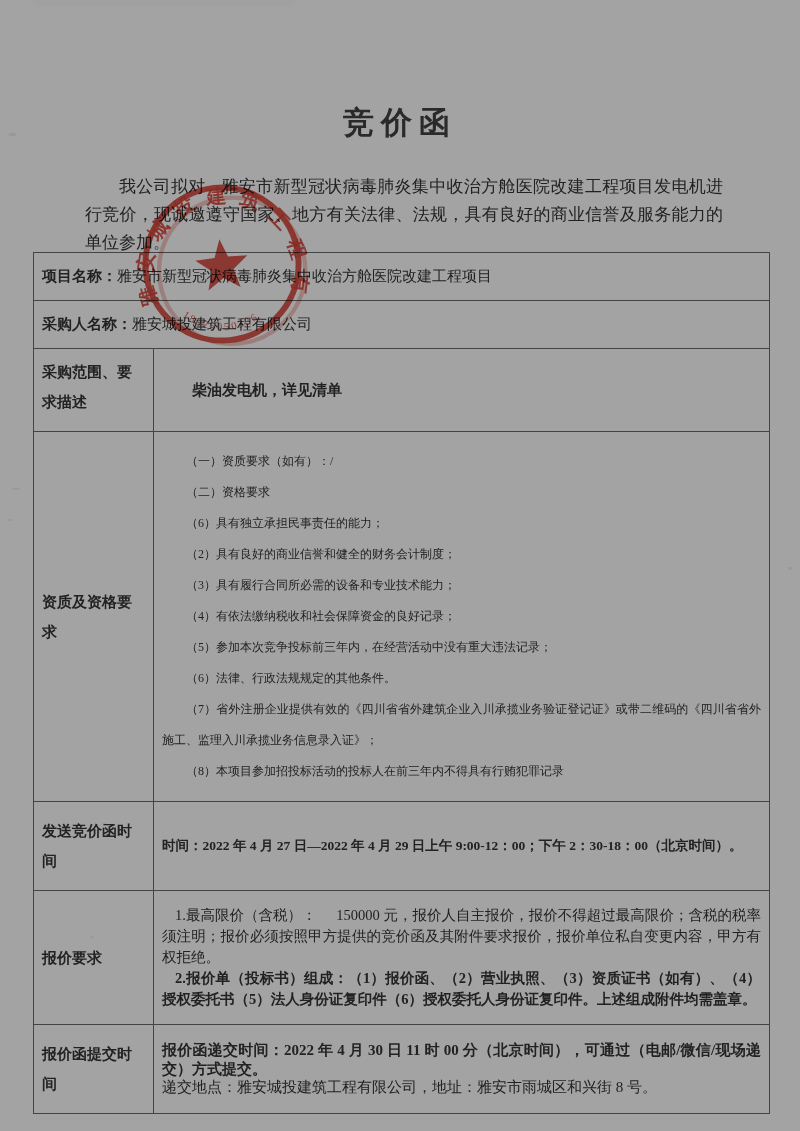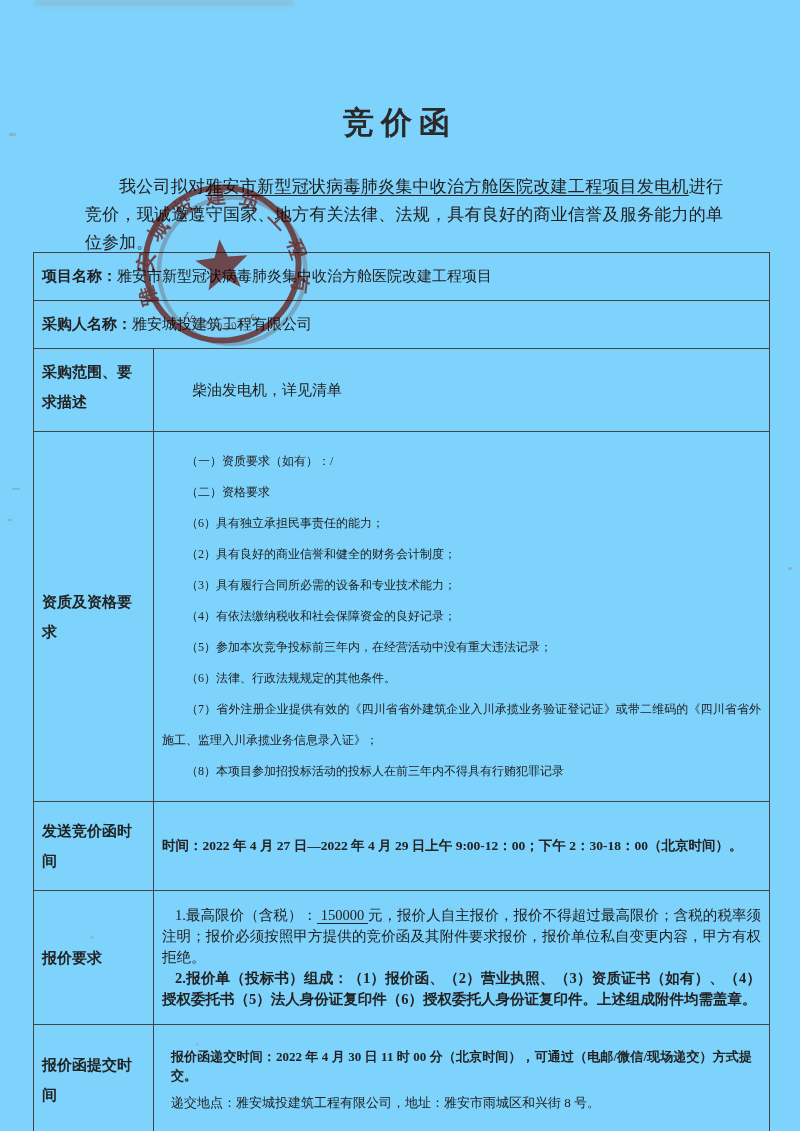--- a/index.html
+++ b/index.html
@@ -3,69 +3,69 @@
 <meta charset="utf-8">
 <style>
   html,body{margin:0;padding:0;}
   body{
     width:800px;height:1131px;position:relative;
     background:#ffffff;
     font-family:"Liberation Serif","DejaVu Serif",serif;
     color:#1f1f1f;
     overflow:hidden;
   }
-  .page{position:absolute;inset:0;background:#7dd3fc;}
+  .page{position:absolute;inset:0;background:#a3a3a3;}
   
   .smudge-top{position:absolute;left:34px;top:0;width:260px;height:6px;background:#9a9a9a;opacity:.35;filter:blur(2px);border-radius:3px;}
   .speck{position:absolute;background:#8d8d8d;opacity:.45;border-radius:1px;}
   .sp1{left:9px;top:133px;width:7px;height:3px;}
   .sp2{left:12px;top:488px;width:8px;height:2px;}
   .sp3{left:7px;top:519px;width:5px;height:2px;}
   .sp4{left:788px;top:567px;width:4px;height:3px;}
   .sp5{left:196px;top:1043px;width:3px;height:3px;opacity:.3;}
   .sp6{left:90px;top:936px;width:4px;height:3px;opacity:.3;}
 
   .doc-title{
     position:absolute;left:0;top:102px;width:800px;
     text-align:center;font-size:31px;font-weight:bold;letter-spacing:7px;
     color:#2a2a2a;
   }
   .intro{
     position:absolute;left:85px;top:156px;width:638px;
     font-size:17px;line-height:28px;text-align:justify;color:#222;
   }
   .intro .lead{margin-left:2em;}
-  .u{text-decoration:underline;text-underline-offset:3px;}
+  .u{text-underline-offset:3px;margin-left:16px;}
 
   
   table.doc{
     position:absolute;left:33px;top:252px;width:736px;
     border-collapse:collapse;table-layout:fixed;
     font-size:15px;color:#222;
   }
   table.doc td{
     border:1px solid #444;
     padding:14px 8px;
     vertical-align:middle;
     overflow:hidden;
   }
   td.lbl{font-weight:bold;padding-left:6px;padding-right:4px;font-size:15px;line-height:30px;}
   td.lbl.top{vertical-align:top;padding-top:8px;}
   td.lbl.ctr{text-align:center;}
   .bold{font-weight:bold;}
   .fullrow{font-size:15px;}
   .fullrow .lab{font-weight:bold;}
-  td.content-top{vertical-align:top;padding-top:8px;}
+  td.content-top{vertical-align:top;padding-top:8px;font-weight:bold;}
   .indent2{ text-indent:2em; }
   .supply p{margin:0;line-height:28px;}
   .qual p{margin:0;line-height:31px;text-indent:2em;text-align:justify;font-size:12px;}
   td.qualcell{vertical-align:top;padding-top:7px;padding-left:10px;padding-right:10px;}
   .sendtime{font-weight:bold;font-size:13.5px;white-space:nowrap;letter-spacing:0;}
   .quote p{margin:0;line-height:21px;font-size:14.5px;text-align:justify;text-indent:0.9em;}
-  .submit p{margin:9px;line-height:18.5px;font-size:13px;text-align:justify;}
+  .submit p{margin:0;line-height:18.5px;font-size:15px;text-align:justify;}
 
   
   .seal{
     position:absolute;left:136px;top:178px;width:172px;height:172px;
     mix-blend-mode:multiply;opacity:.88;
     transform:rotate(-6deg);
     pointer-events:none;
   }
 </style>
 </head>

